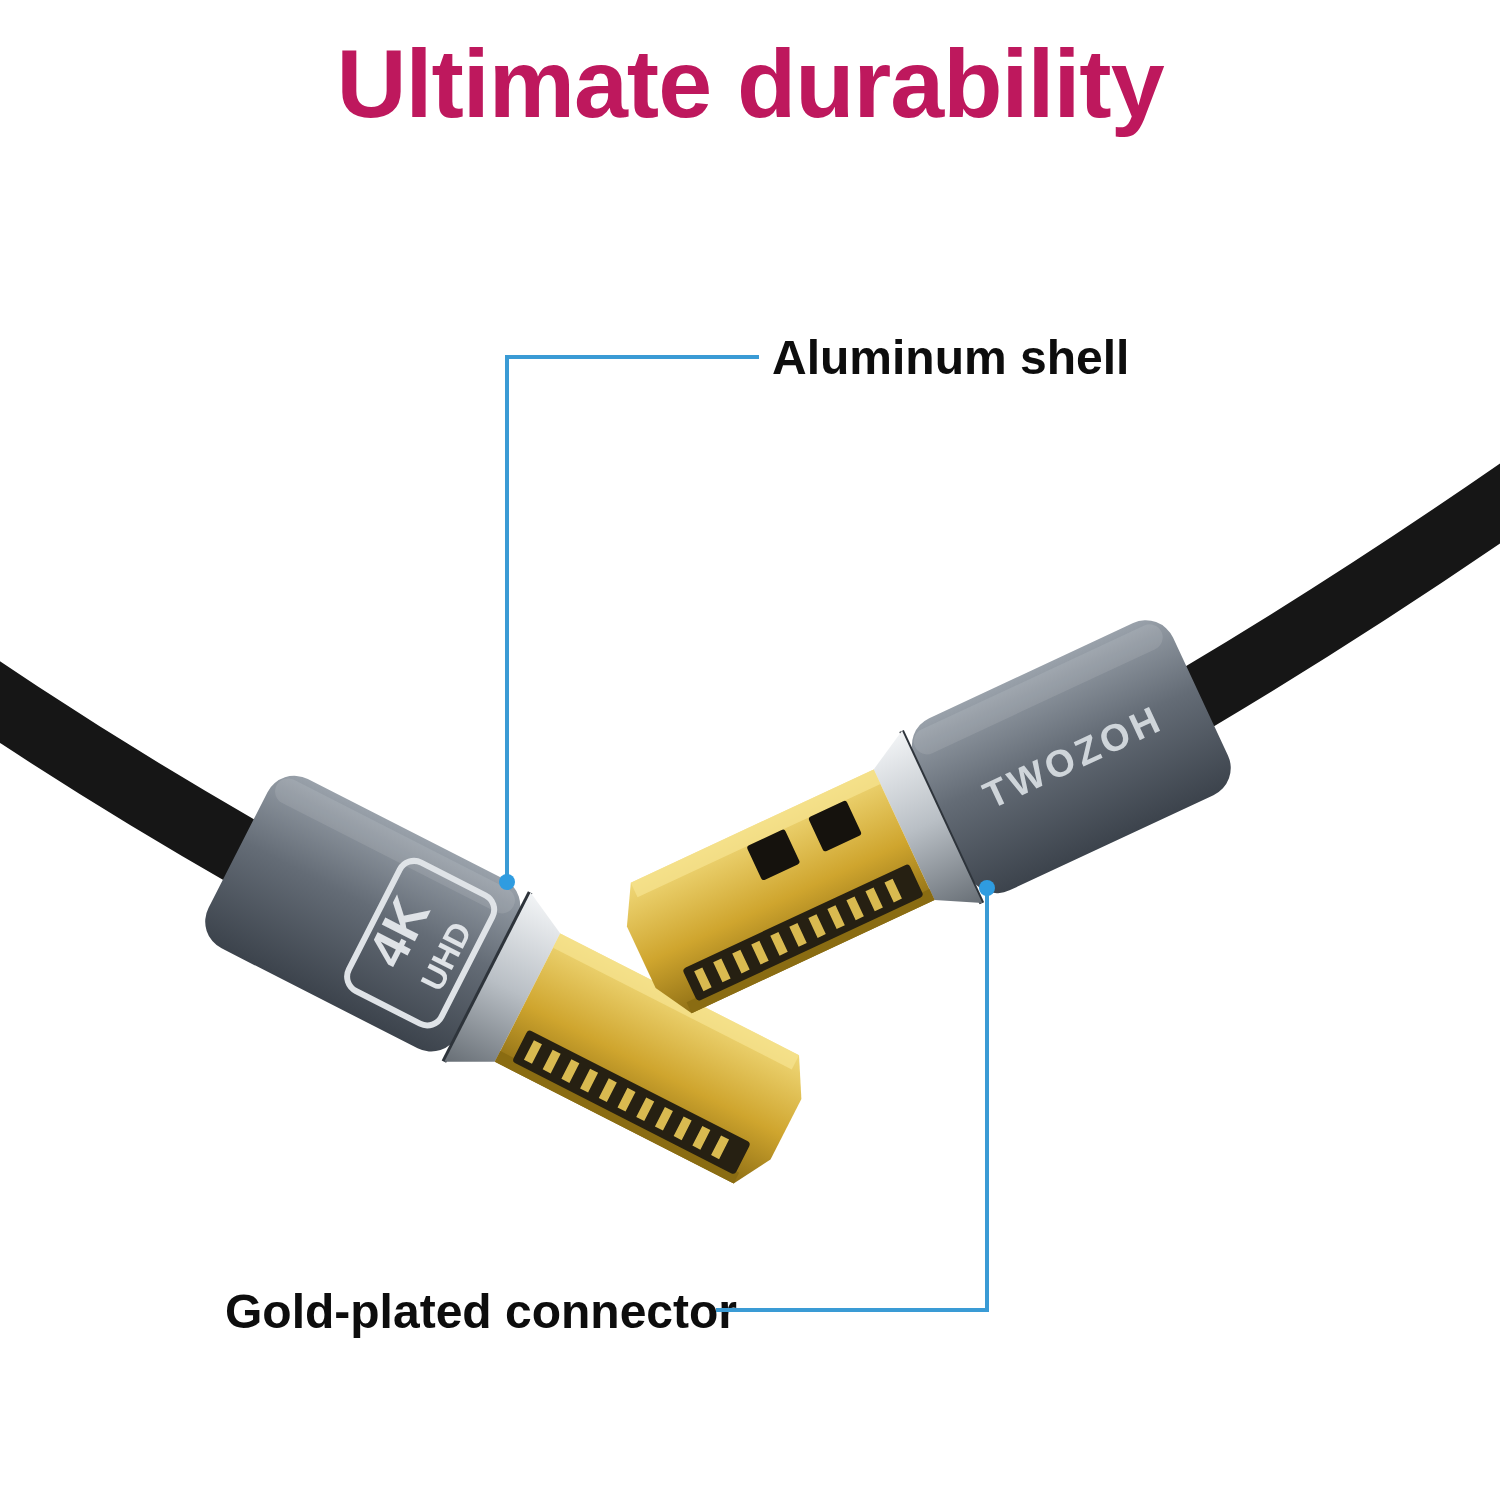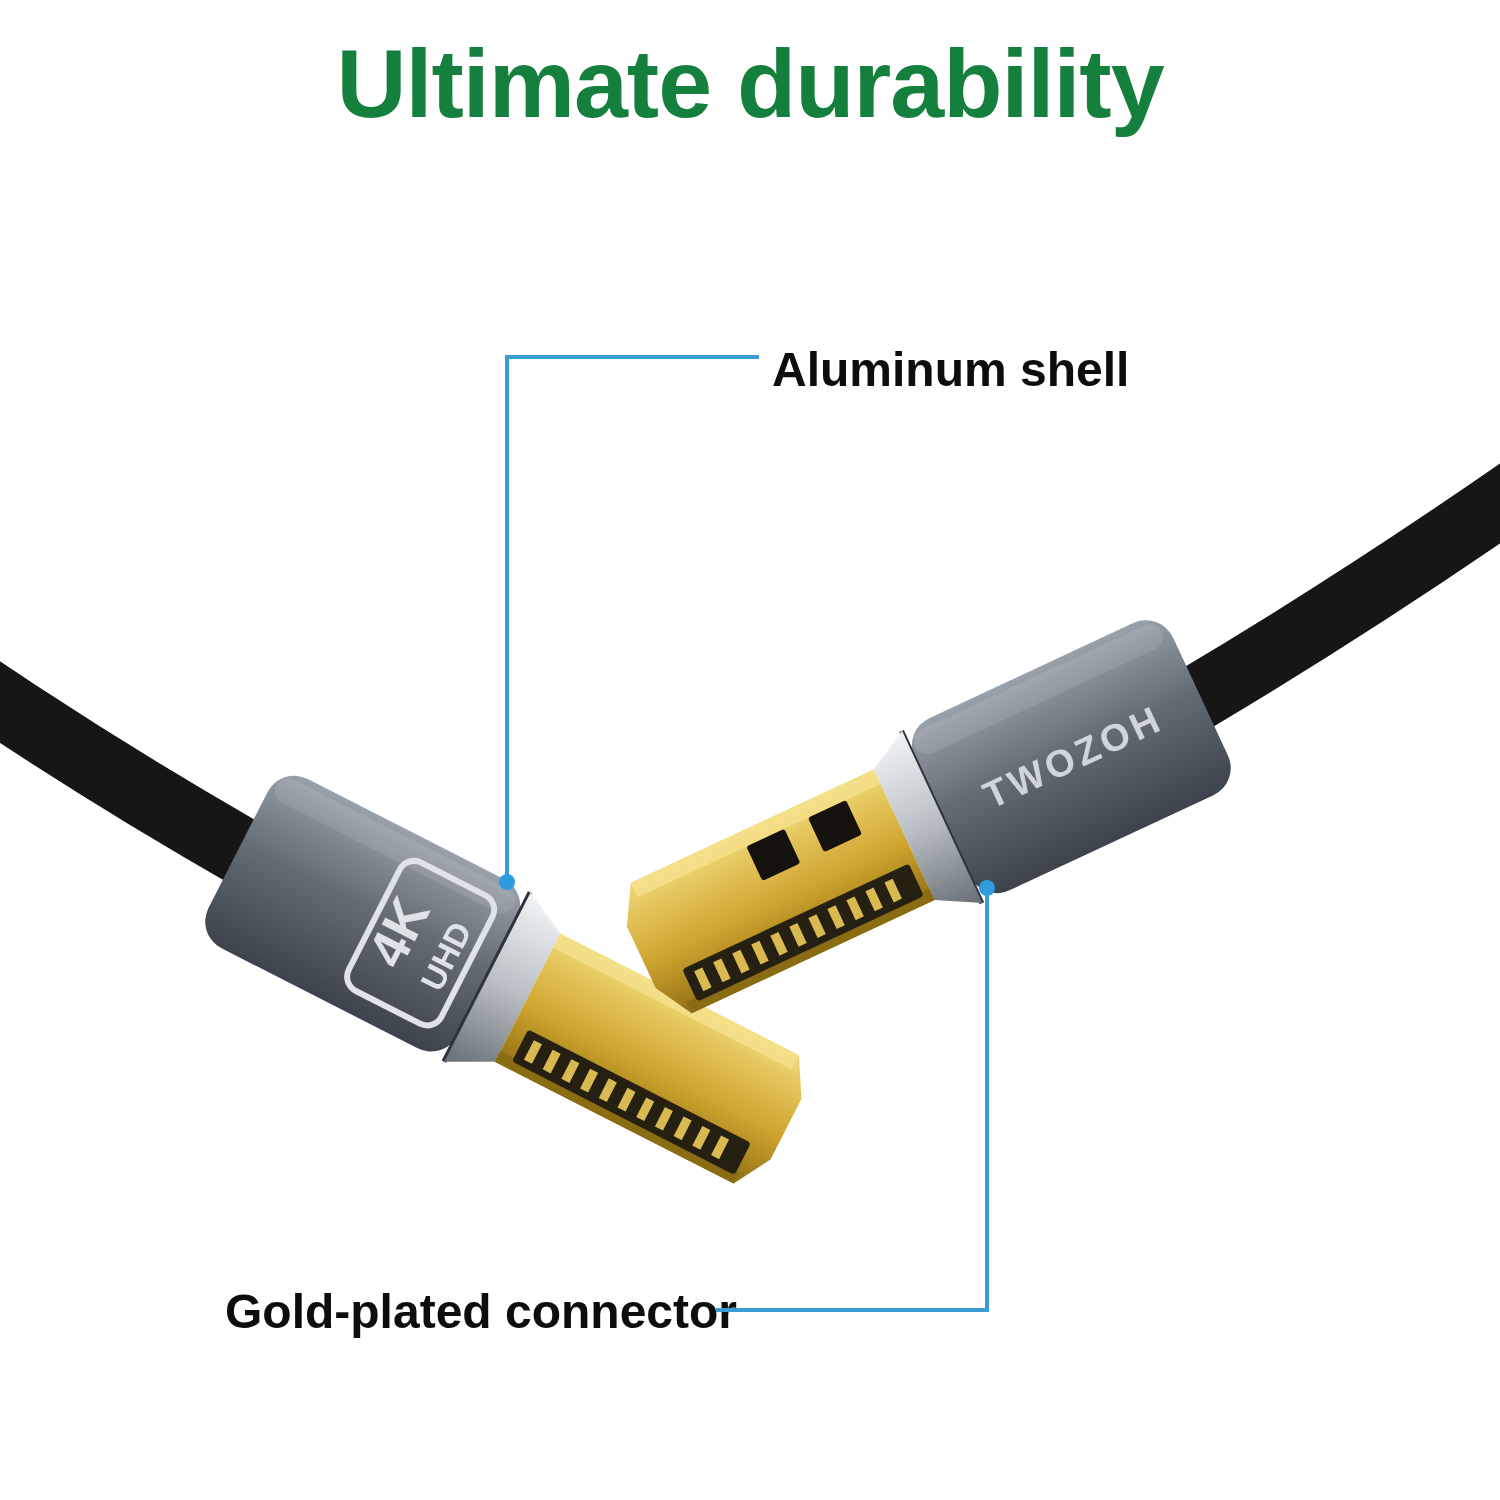--- a/index.html
+++ b/index.html
@@ -11,30 +11,30 @@
     font-family:"Liberation Sans", sans-serif;
   }
   .title{
     position:absolute;
     top:28px;left:0;right:0;
     margin:0;
     text-align:center;
     font-size:97px;
     font-weight:bold;
     letter-spacing:-1px;
-    color:#15803d;
+    color:#be185d;
   }
   .callout-label{
     position:absolute;
     font-size:48px;
     font-weight:bold;
     color:#0d0d0d;
     white-space:nowrap;
   }
-  .label-aluminum{left:772px;top:342px;}
+  .label-aluminum{left:772px;top:330px;}
   .label-gold{left:225px;top:1284px;}
   .callout-line{
     position:absolute;
     background:#3a9bd5;
   }
   .line-h-top{left:505px;top:355px;width:254px;height:4px;}
   .line-v-top{left:505px;top:355px;width:4px;height:527px;}
   .line-h-bottom{left:716px;top:1308px;width:273px;height:4px;}
   .line-v-bottom{left:985px;top:888px;width:4px;height:424px;}
   .callout-dot{

